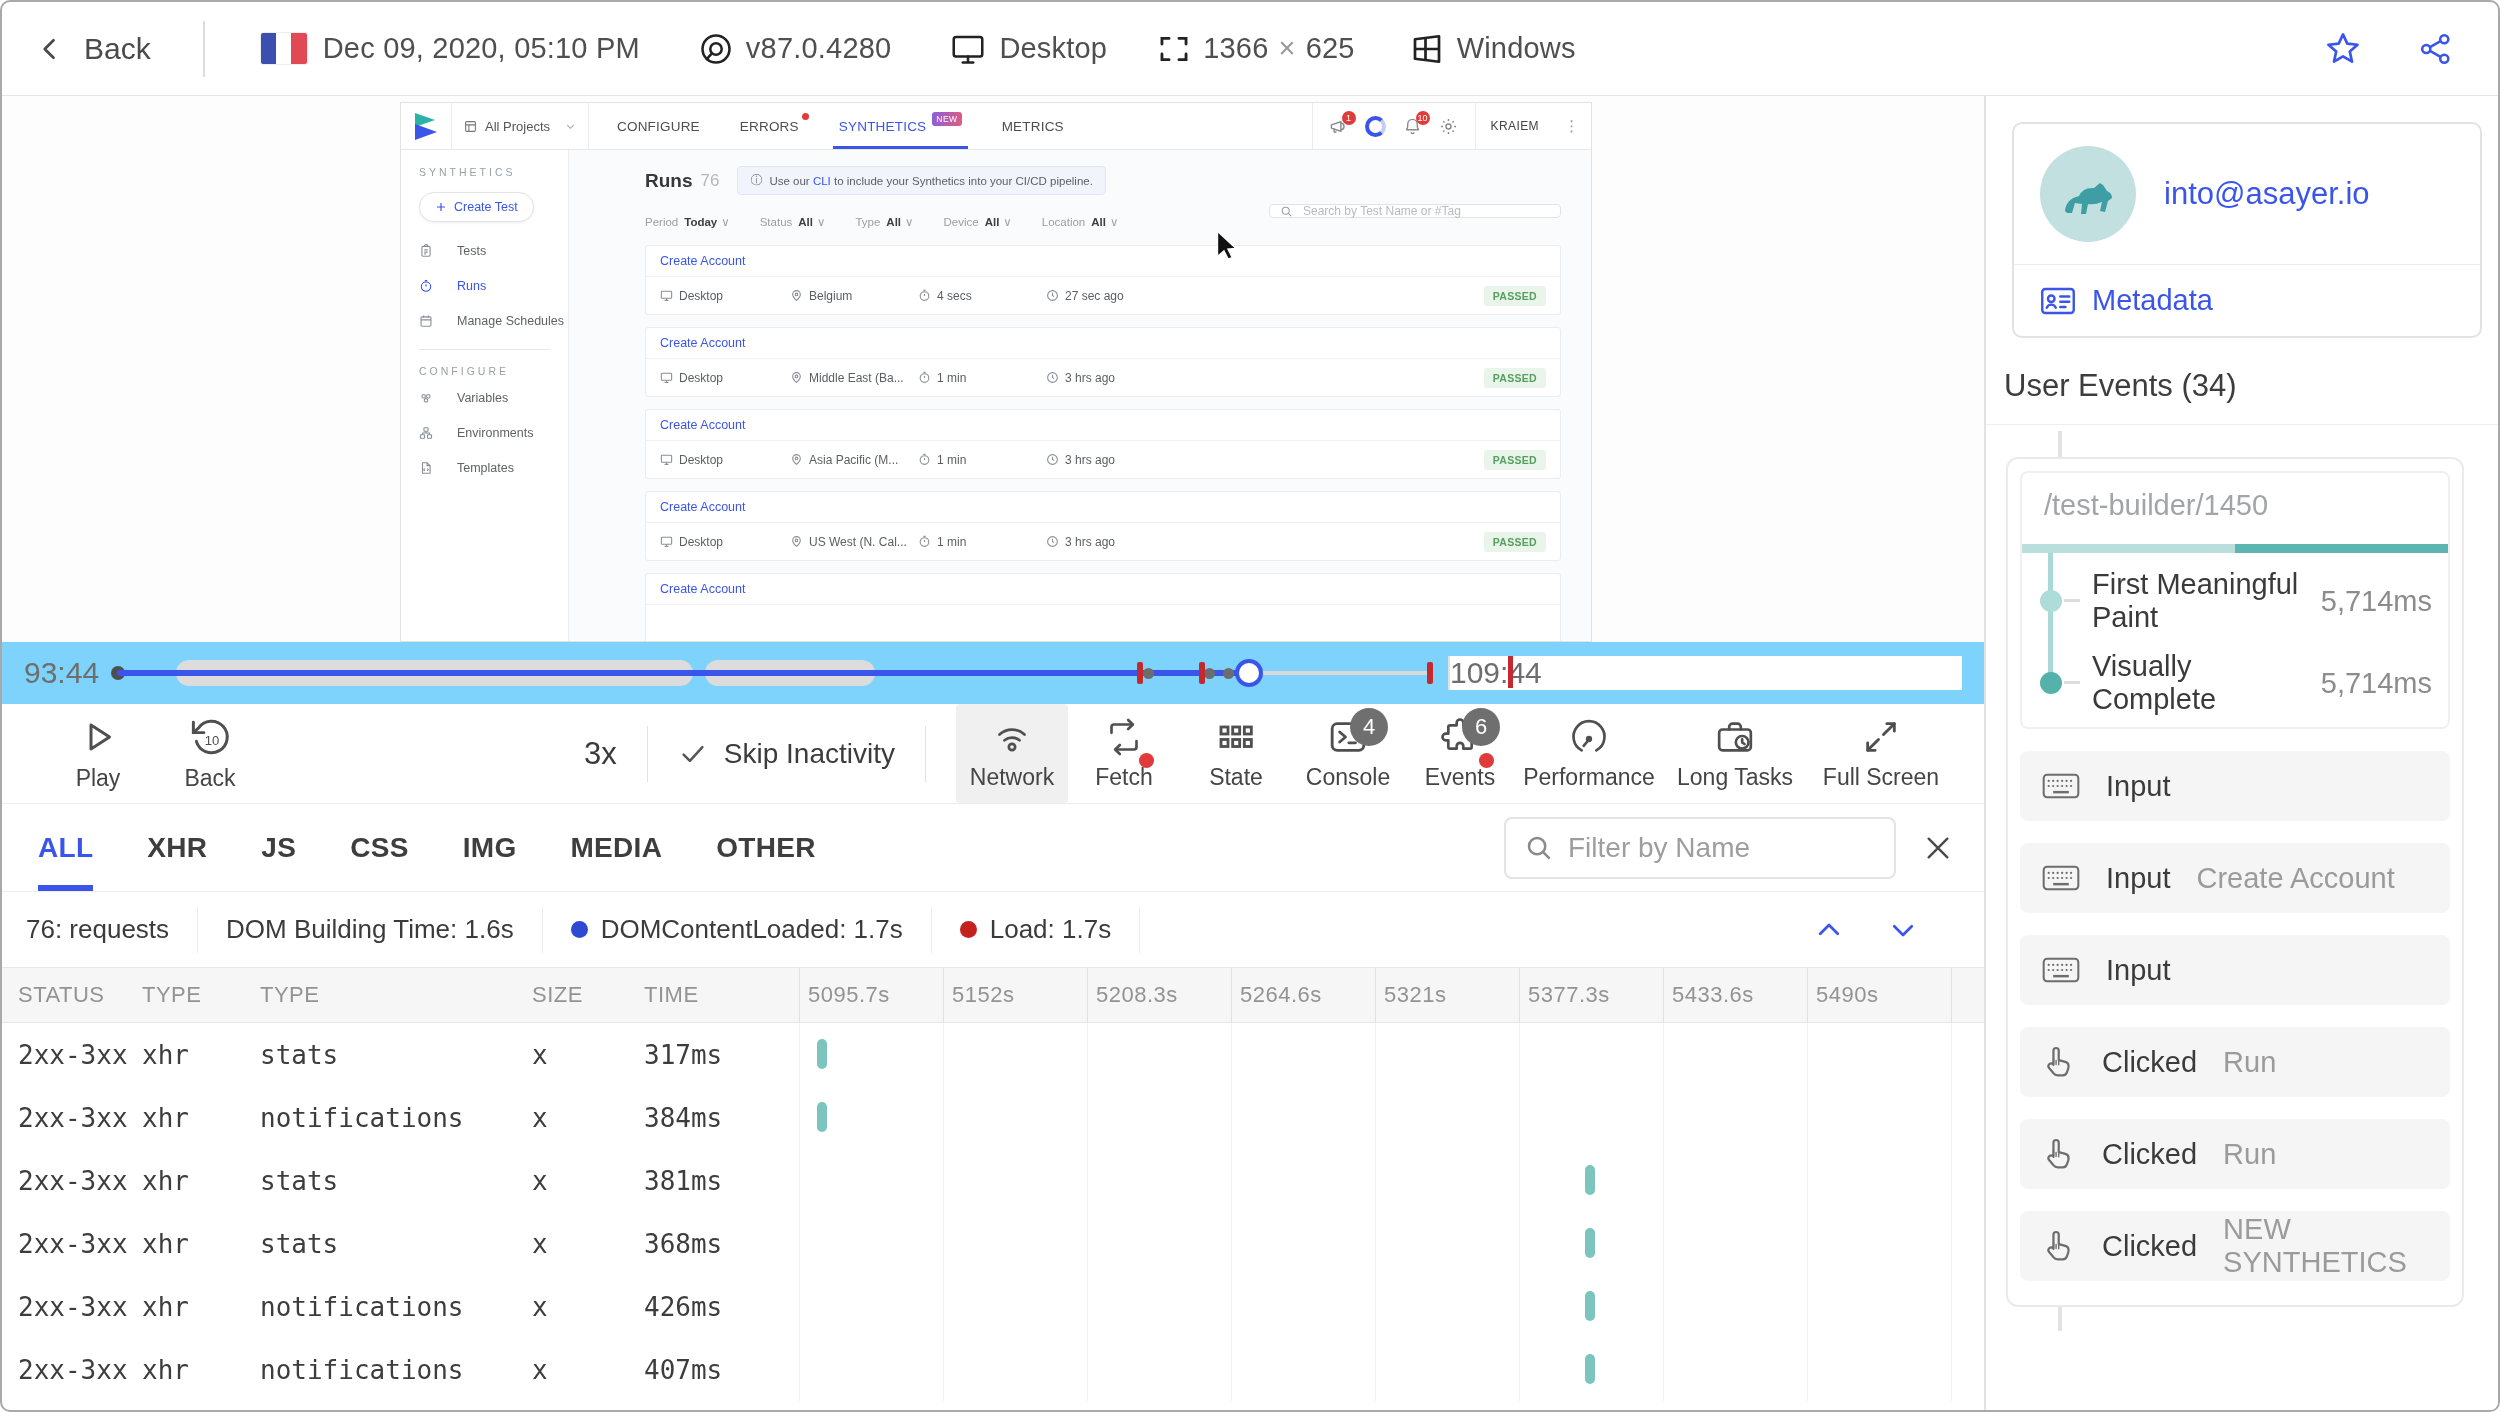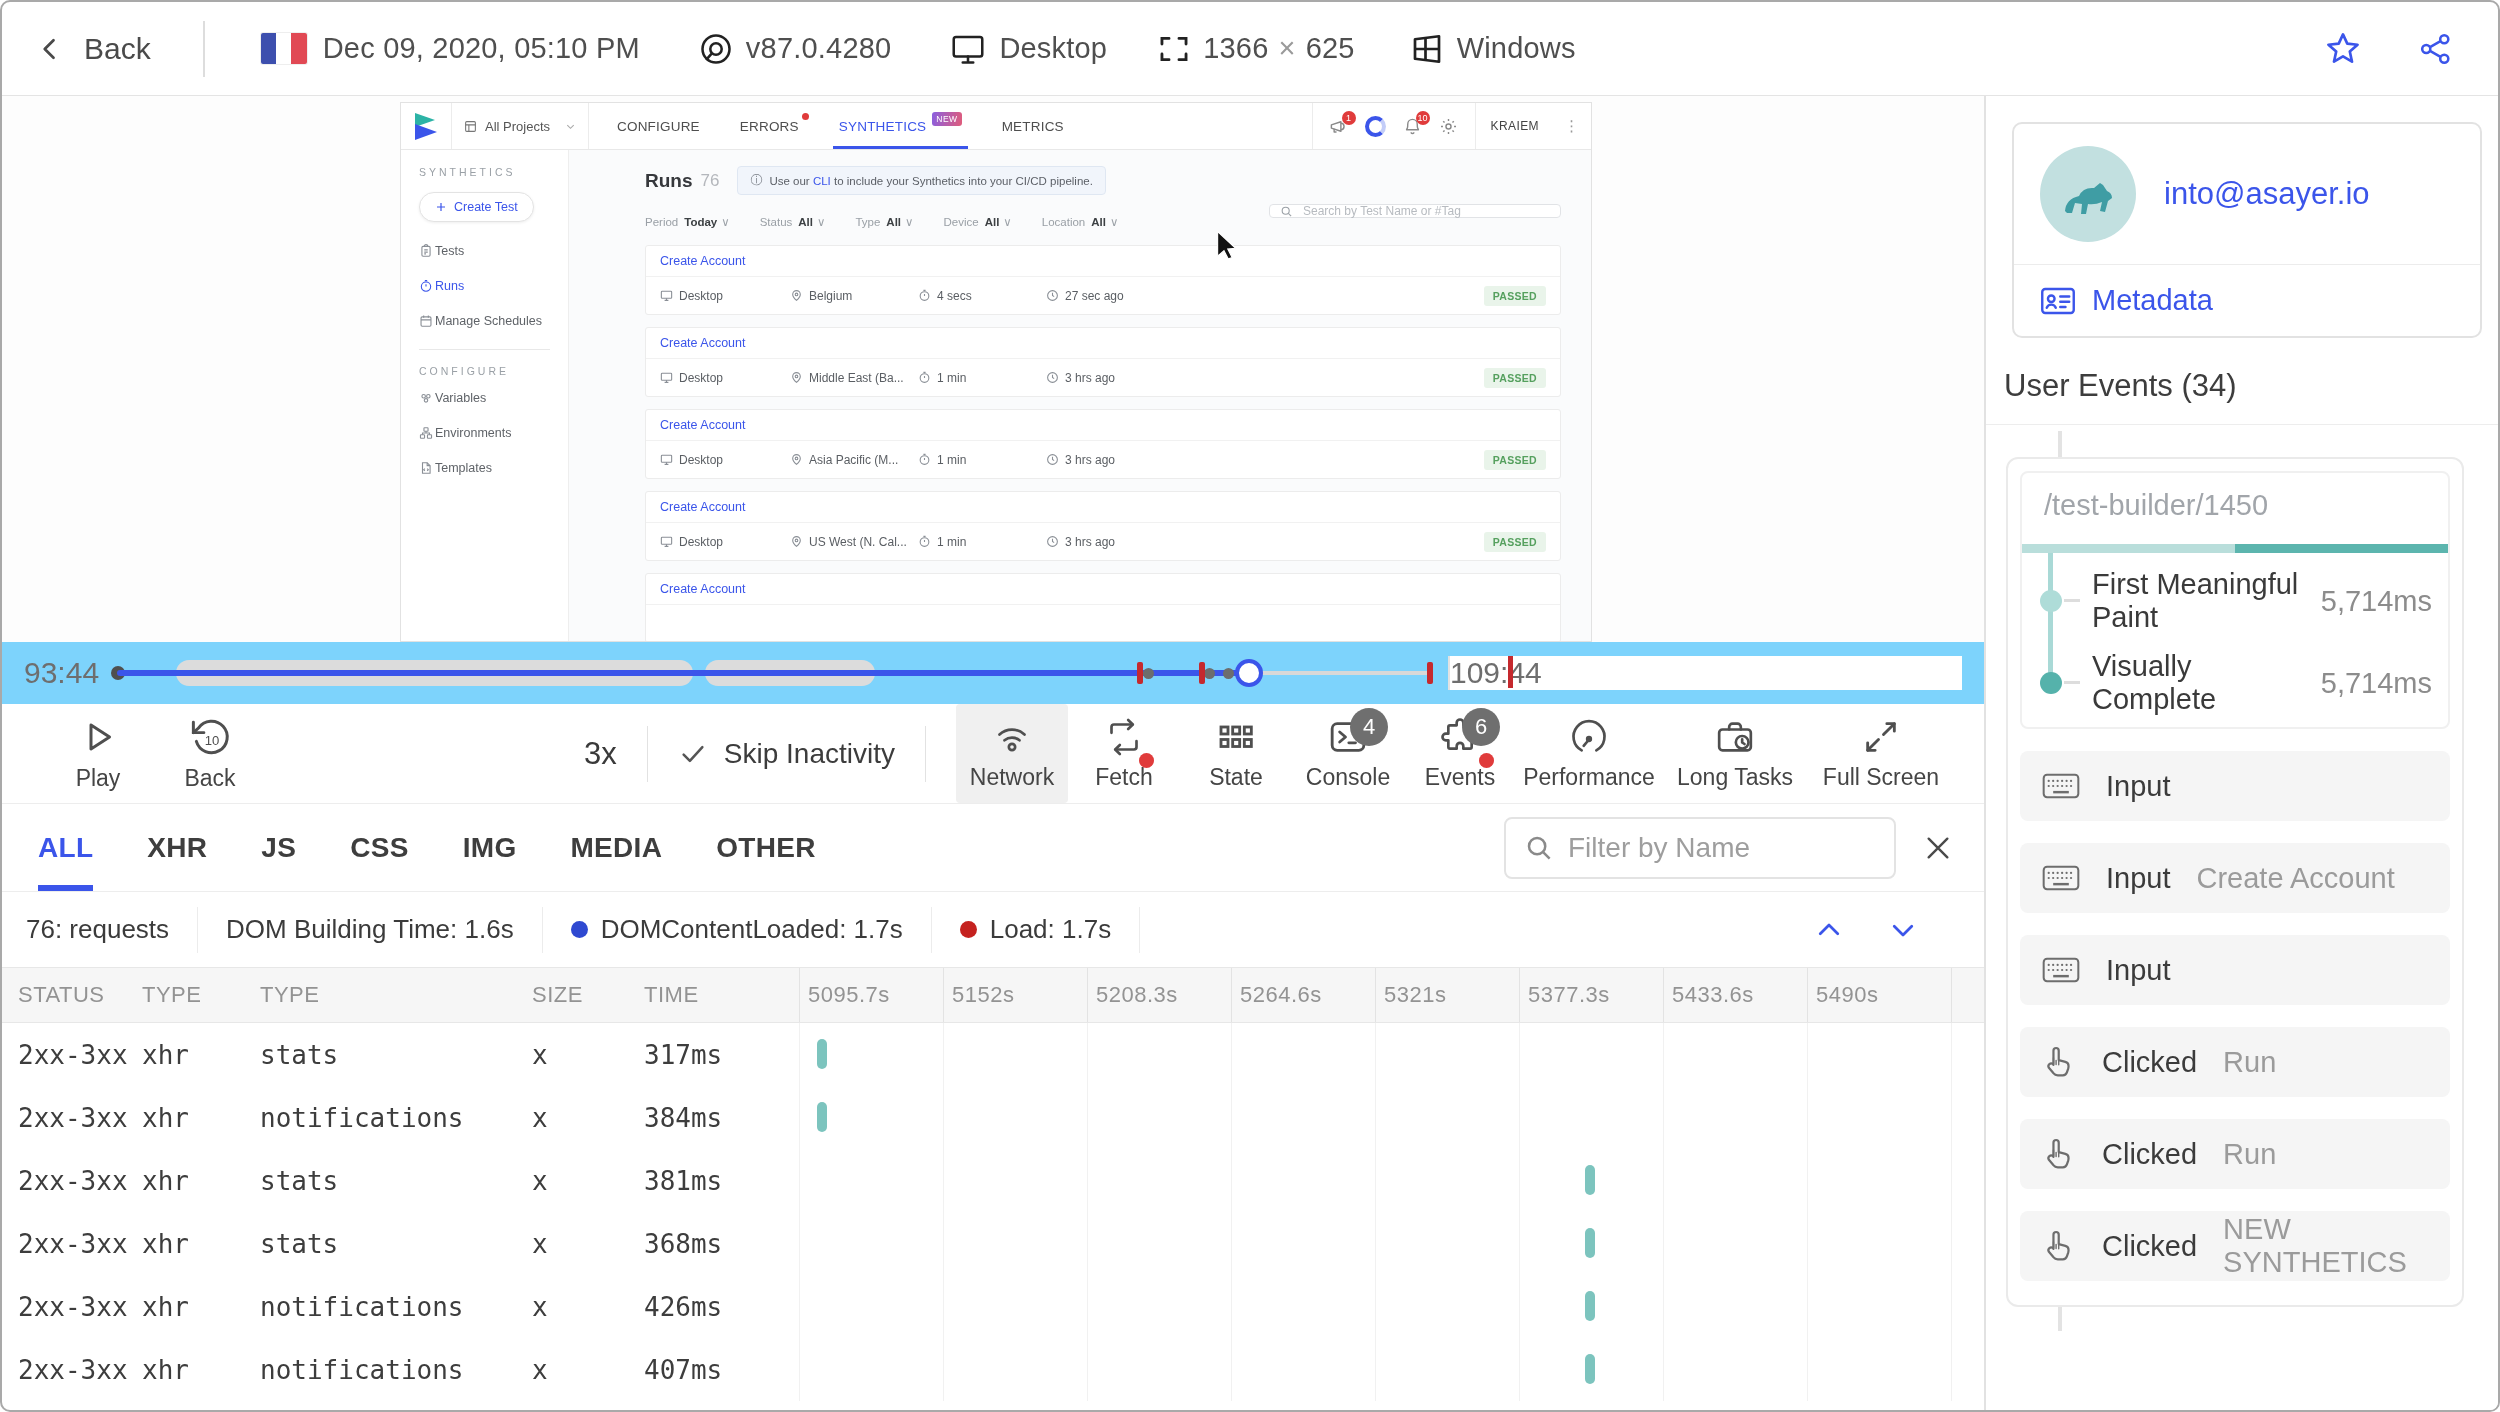--- a/index.html
+++ b/index.html
@@ -44,21 +44,21 @@
   .app-h-right{margin-left:auto;display:flex;align-items:center;gap:17px;color:#8a8a8a;padding-left:16px;border-left:1px solid #ececec;height:100%}
   .rel{position:relative}
   .spinner{width:21px;height:21px;border-radius:50%;border:4px solid #3b55ea;border-right-color:#c3cdf8}
   .badge-r{position:absolute;top:-6px;right:-8px;min-width:14px;height:14px;border-radius:7px;background:#e03b3b;color:#fff;font-size:9px;display:flex;align-items:center;justify-content:center;padding:0 2px}
   .kraiem{font-size:12px;color:#444;border-left:1px solid #ececec;height:100%;display:flex;align-items:center;padding:0 4px 0 15px;letter-spacing:.4px}
   .kebab{color:#999;font-size:15px;padding:0 4px}
   .app-b{display:flex;height:492px}
   .app-side{width:168px;flex:0 0 168px;border-right:1px solid #eee;padding:16px 0 0 18px;background:#fff}
   .side-sec{font-size:10.5px;color:#9aa0a6;letter-spacing:3px;margin-bottom:14px}
   .create-btn{display:inline-flex;align-items:center;gap:7px;border:1px solid #e3e3e3;border-radius:999px;padding:7px 15px;color:#3b55ea;font-size:12.5px;box-shadow:0 1px 3px rgba(0,0,0,.07);margin-bottom:22px;background:#fff}
-  .side-item{display:flex;align-items:center;gap:2px;font-size:12.5px;color:#5f6368;margin-bottom:21px}
+  .side-item{display:flex;align-items:center;gap:24px;font-size:12.5px;color:#5f6368;margin-bottom:21px}
   .side-item.active{color:#3b55ea}
   .side-item svg{color:#8a8f96}
   .side-item.active svg{color:#3b55ea}
   .side-div{height:1px;background:#e8e8e8;margin:0 18px 15px 0}
   .app-main{flex:1;background:#fafbfc;padding:16px 30px 0 76px;position:relative;overflow:hidden}
   .runs-head{display:flex;align-items:center}
   .runs-title{font-size:19px;font-weight:bold;color:#36383c}
   .runs-count{font-size:17px;color:#b4b7bc;margin-left:8px}
   .banner{margin-left:18px;display:flex;align-items:center;gap:7px;background:#f1f5fb;border:1px solid #dfe7f2;border-radius:4px;padding:5px 12px;font-size:11.5px;color:#5b5f66}
   .banner .cli{color:#3b55ea}

